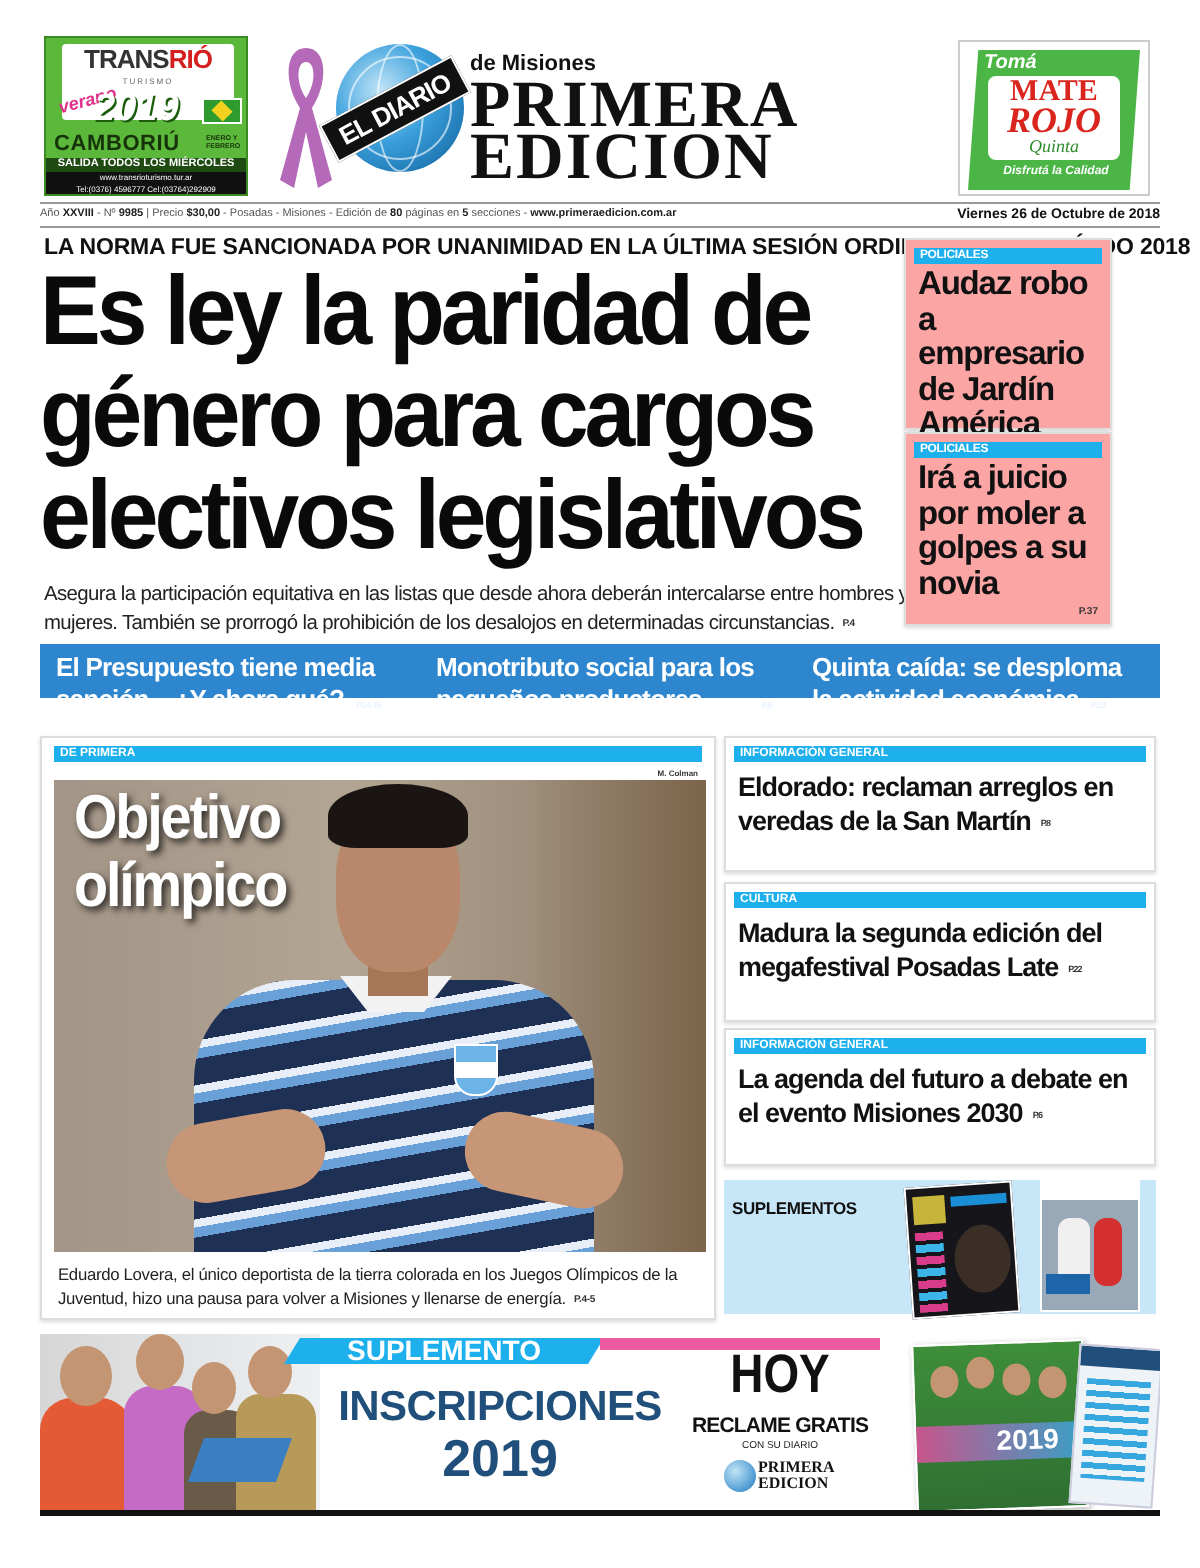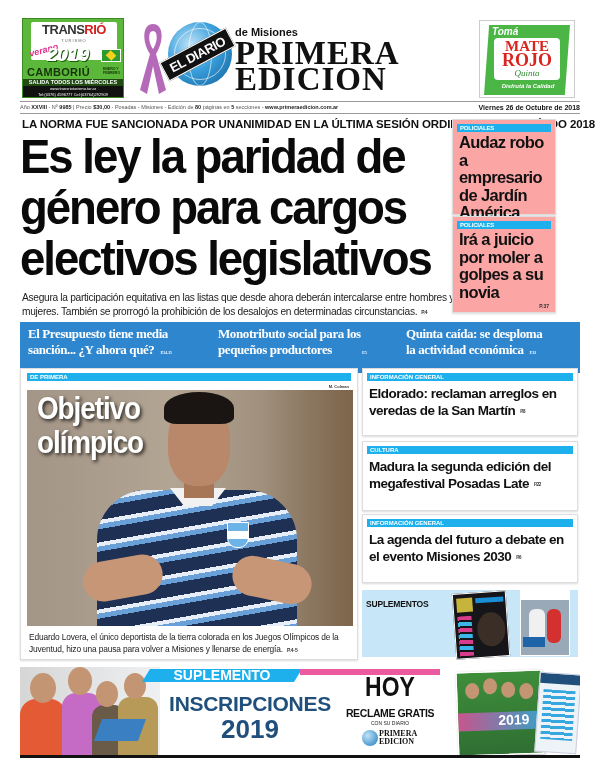--- a/index.html
+++ b/index.html
@@ -42,21 +42,21 @@
   .title-1 { left: 103px; top: 19px; font-size: 33px; }
   .title-2 { left: 103px; top: 45px; font-size: 33px; }
 
   .ad-right {
     position: absolute; left: 479px; top: 20px; width: 96px; height: 78px; background: #fff; border: 1px solid #ccc; overflow: hidden;
   }
   .ad-right .banner { position: absolute; left: 4px; top: 4px; width: 86px; height: 70px; background: #4bb546; clip-path: polygon(6% 0, 100% 0, 94% 100%, 0 100%); }
   .ad-right .toma { position: absolute; left: 12px; top: 5px; color: #fff; font-style: italic; font-weight: bold; font-size: 10px; }
   .ad-right .plate { position: absolute; left: 14px; top: 17px; width: 66px; height: 42px; background: #fff; border-radius: 4px; }
   .ad-right .mate { position: absolute; left: 14px; top: 18px; width: 66px; text-align: center; font-family: "Liberation Serif", serif; font-weight: bold; color: #d9251d; font-size: 15px; line-height: 14px; }
-  .ad-right .rojo { position: absolute; left: 14px; top: 31px; width: 66px; text-align: center; font-family: "Liberation Serif", serif; font-weight: bold; color: #d9251d; font-size: 18px; line-height: 16px; }
+  .ad-right .rojo { position: absolute; left: 14px; top: 31px; width: 66px; text-align: center; font-family: "Liberation Serif", serif; font-weight: bold; color: #d9251d; font-size: 18px; line-height: 16px; font-style: italic; }
   .ad-right .suave { position: absolute; left: 14px; top: 47px; width: 66px; text-align: center; font-family: "Liberation Serif", serif; font-style: italic; color: #2e8b2e; font-size: 9px; }
   .ad-right .disfruta { position: absolute; left: 8px; top: 62px; width: 80px; text-align: center; color: #fff; font-style: italic; font-weight: bold; font-size: 6px; }
 
   
   .infobar { position: absolute; left: 20px; top: 101px; width: 560px; height: 13px; border-top: 1px solid #999; border-bottom: 1px solid #999; }
   .infobar .left { position: absolute; left: 0; top: 2px; font-size: 5.5px; color: #555; white-space: nowrap; }
   .infobar .left b { color: #222; }
   .infobar .right { position: absolute; right: 0; top: 1.5px; font-size: 7px; font-weight: bold; color: #111; }
 
   
@@ -71,21 +71,21 @@
 
   
   .brief { position: absolute; left: 452px; width: 104px; background: #fca5a5; border: 1px solid #ddd; box-shadow: 0 1px 2px rgba(0,0,0,0.15); }
   .brief .tag { display: block; margin: 4px 4px 0 4px; background: #1eb0ec; color: #fff; font-size: 6px; font-weight: bold; padding: 1px 3px; letter-spacing: -0.2px; }
   .brief .bt { display: block; margin: 2px 6px 0 6px; font-size: 16.5px; line-height: 17.5px; font-weight: bold; color: #111; letter-spacing: -0.6px; }
   .brief .bp { display: block; text-align: right; padding: 2px 6px 3px 0; font-size: 5px; font-weight: bold; color: #333; }
   .brief-1 { top: 119px; height: 96px; }
   .brief-2 { top: 216px; height: 97px; }
 
   
-  .strip { position: absolute; left: 20px; top: 322px; width: 560px; height: 51px; background: #2e86cf; font-family: Liberation Serif, serif; }
+  .strip { position: absolute; left: 20px; top: 322px; width: 560px; height: 27px; background: #2e86cf; }
   .strip .item { position: absolute; top: 4px; color: #fff; font-weight: bold; font-size: 13px; line-height: 15.5px; letter-spacing: -0.4px; white-space: nowrap; }
   .strip .item .pg { font-size: 4.5px; margin-left: 6px; color: #e9f3ff; }
   .strip .i1 { left: 8px; }
   .strip .i2 { left: 198px; }
   .strip .i3 { left: 386px; }
 
   
   .feature { position: absolute; left: 20px; top: 368px; width: 338px; height: 292px; background: #fff; border: 1px solid #ddd; box-shadow: 0 1px 2px rgba(0,0,0,0.15); }
   .feature .tag { position: absolute; left: 6px; top: 4px; width: 324px; background: #1eb0ec; color: #fff; font-size: 6px; font-weight: bold; padding: 1px 3px; }
   .feature .credit { position: absolute; right: 8px; top: 15px; font-size: 4px; font-weight: bold; color: #333; }

